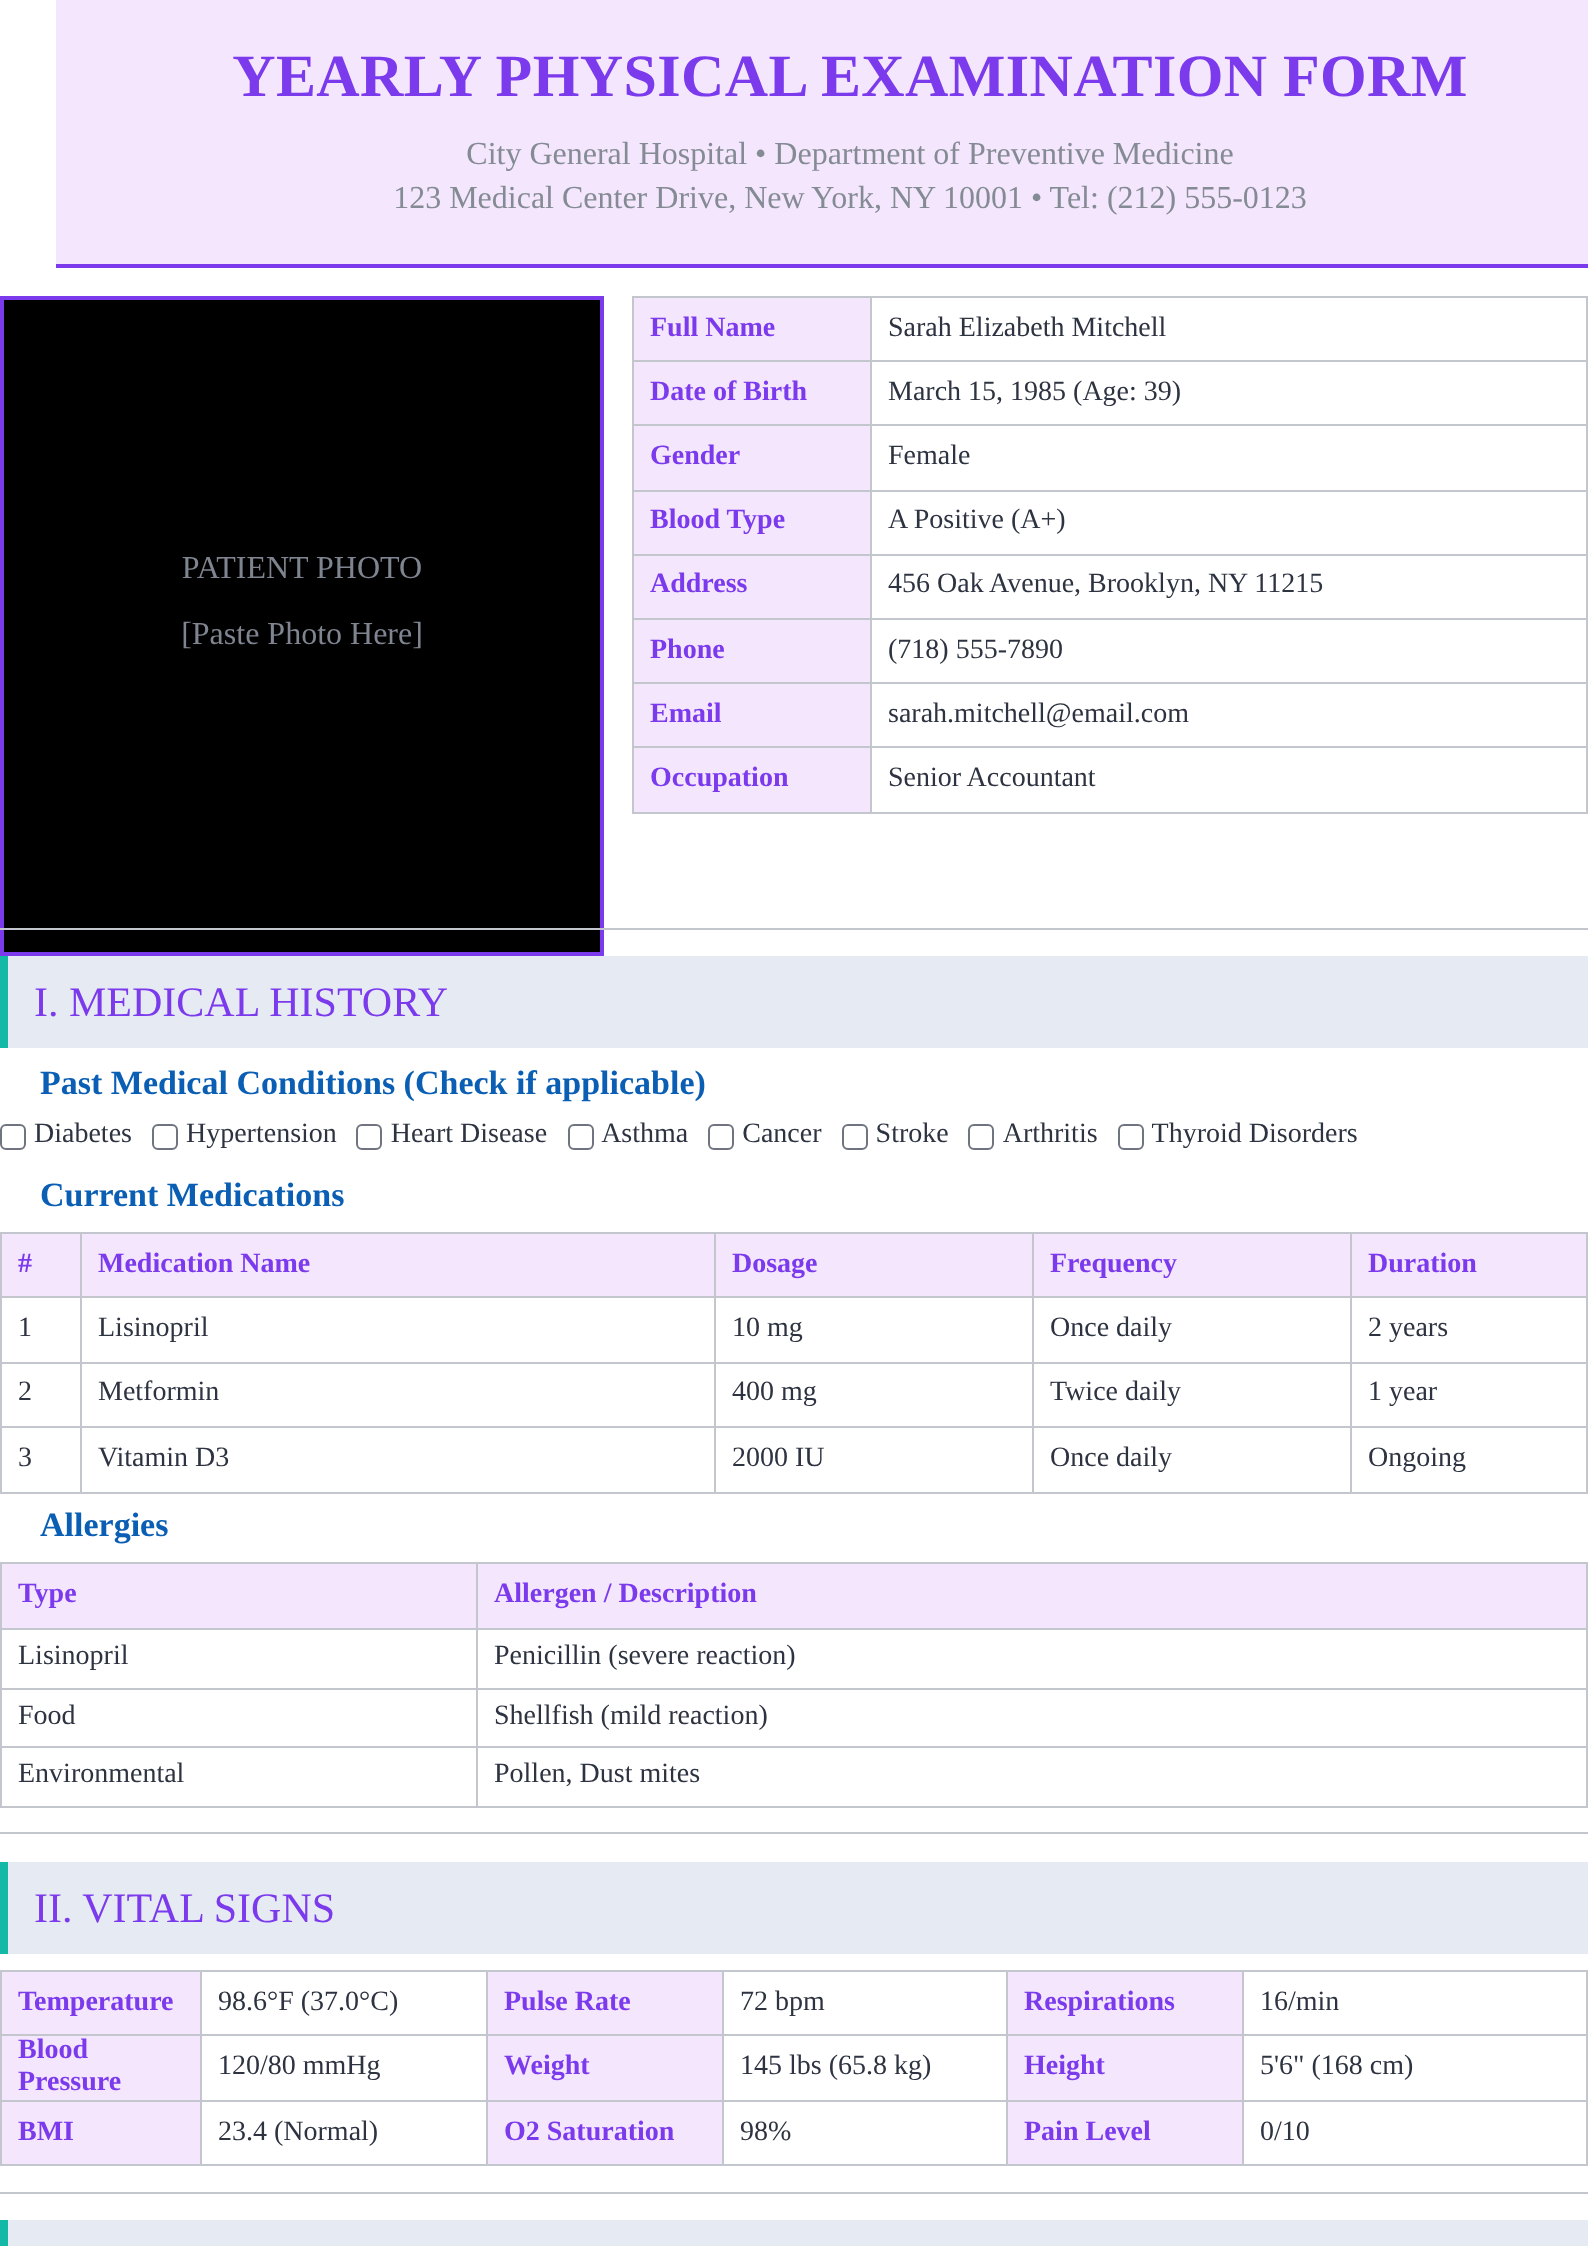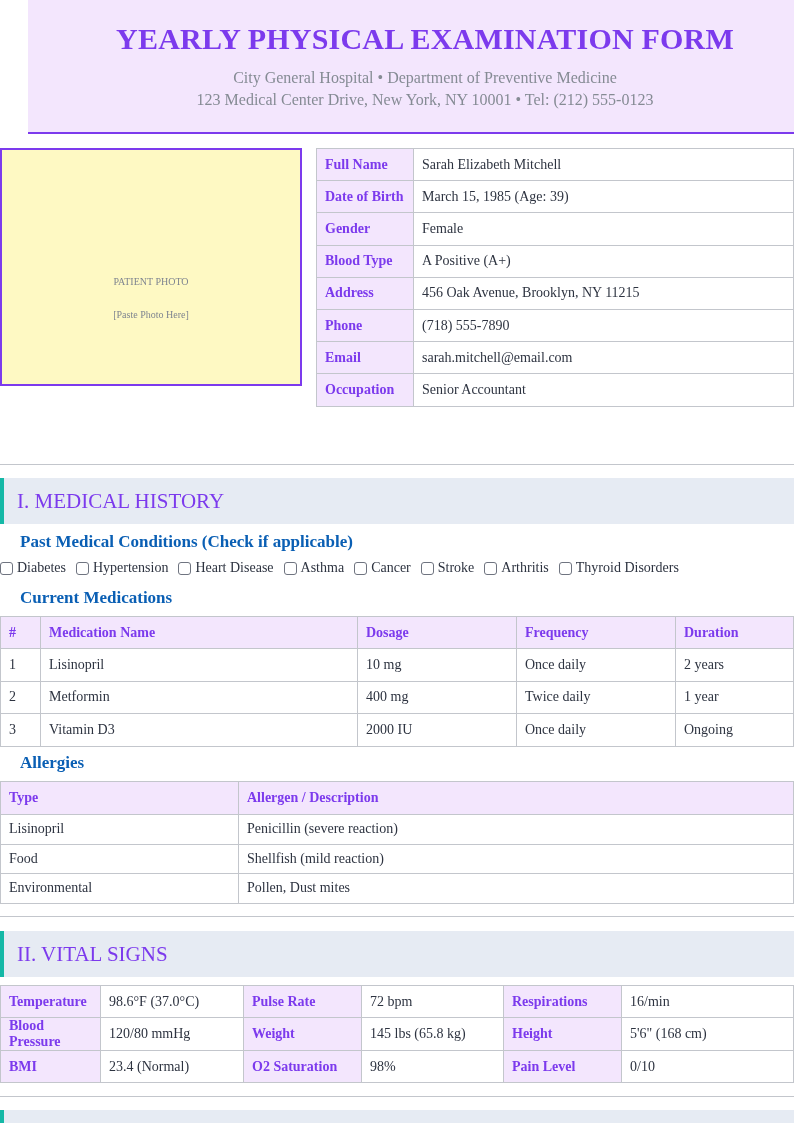--- a/index.html
+++ b/index.html
@@ -5,32 +5,32 @@
   * { box-sizing: border-box; margin: 0; padding: 0; }
   html, body { width: 794px; height: 1123px; overflow: hidden; background: #ffffff; }
   body { font-family: "Liberation Serif", "DejaVu Serif", serif; color: #2d3340; font-size: 14px; position: relative; }
 
   .header { position: absolute; left: 0; top: 0; width: 794px; height: 134px; background: #f3e6fd; border-bottom: 2px solid #7c3aed; text-align: center; margin-left: 28px; }
   .header h1 { position: absolute; left: 0; right: 0; top: 22px; font-size: 30px; font-weight: bold; color: #7c3aed; letter-spacing: 0.2px; }
   .header .sub { position: absolute; left: 0; right: 0; font-size: 16px; color: #858b94; }
   .header .sub1 { top: 69px; }
   .header .sub2 { top: 91px; }
 
-  .photo { position: absolute; left: 0; top: 148px; width: 302px; height: 238px; background: #fef9c3; border: 2px solid #7c3aed; color: #7f8590; font-size: 10px; text-align: center; }
+  .photo { position: absolute; left: 0; top: 148px; width: 302px; height: 330px; background: #000000; border: 2px solid #7c3aed; color: #7f8590; font-size: 16px; text-align: center; }
   .photo .l1 { position: absolute; left: 0; right: 0; top: 126px; }
   .photo .l2 { position: absolute; left: 0; right: 0; top: 159px; }
 
   table { border-collapse: collapse; position: absolute; }
   td, th { border: 1px solid #c3c6cc; text-align: left; font-weight: normal; padding: 0 8px; vertical-align: middle; }
   .lbl { background: #f3e6fd; color: #7c3aed; font-weight: bold; }
   .hdr th { background: #f3e6fd; color: #7c3aed; font-weight: bold; }
 
   .info { left: 316px; top: 148px; width: 478px; }
   .info td { height: 32.2px; font-size: 14px; }
-  .info td.lbl { width: 97px; }
+  .info td.lbl { width: 119px; }
 
   .divider { position: absolute; left: 0; width: 794px; height: 1px; background: #c3c6cc; }
 
   .sec-bar { position: absolute; left: 0; width: 794px; height: 46px; background: #e6ebf3; border-left: 4px solid #14b8a6; }
   .sec-bar .t { position: absolute; left: 13px; top: 11px; font-size: 21px; color: #7c3aed; }
 
   .subhead { position: absolute; left: 20px; font-size: 17px; font-weight: bold; color: #0a5fb4; }
 
   .conds { position: absolute; left: 0; top: 560px; font-size: 14px; white-space: nowrap; display: flex; align-items: center; }
   .cond { display: inline-flex; align-items: center; margin-right: 10px; }

